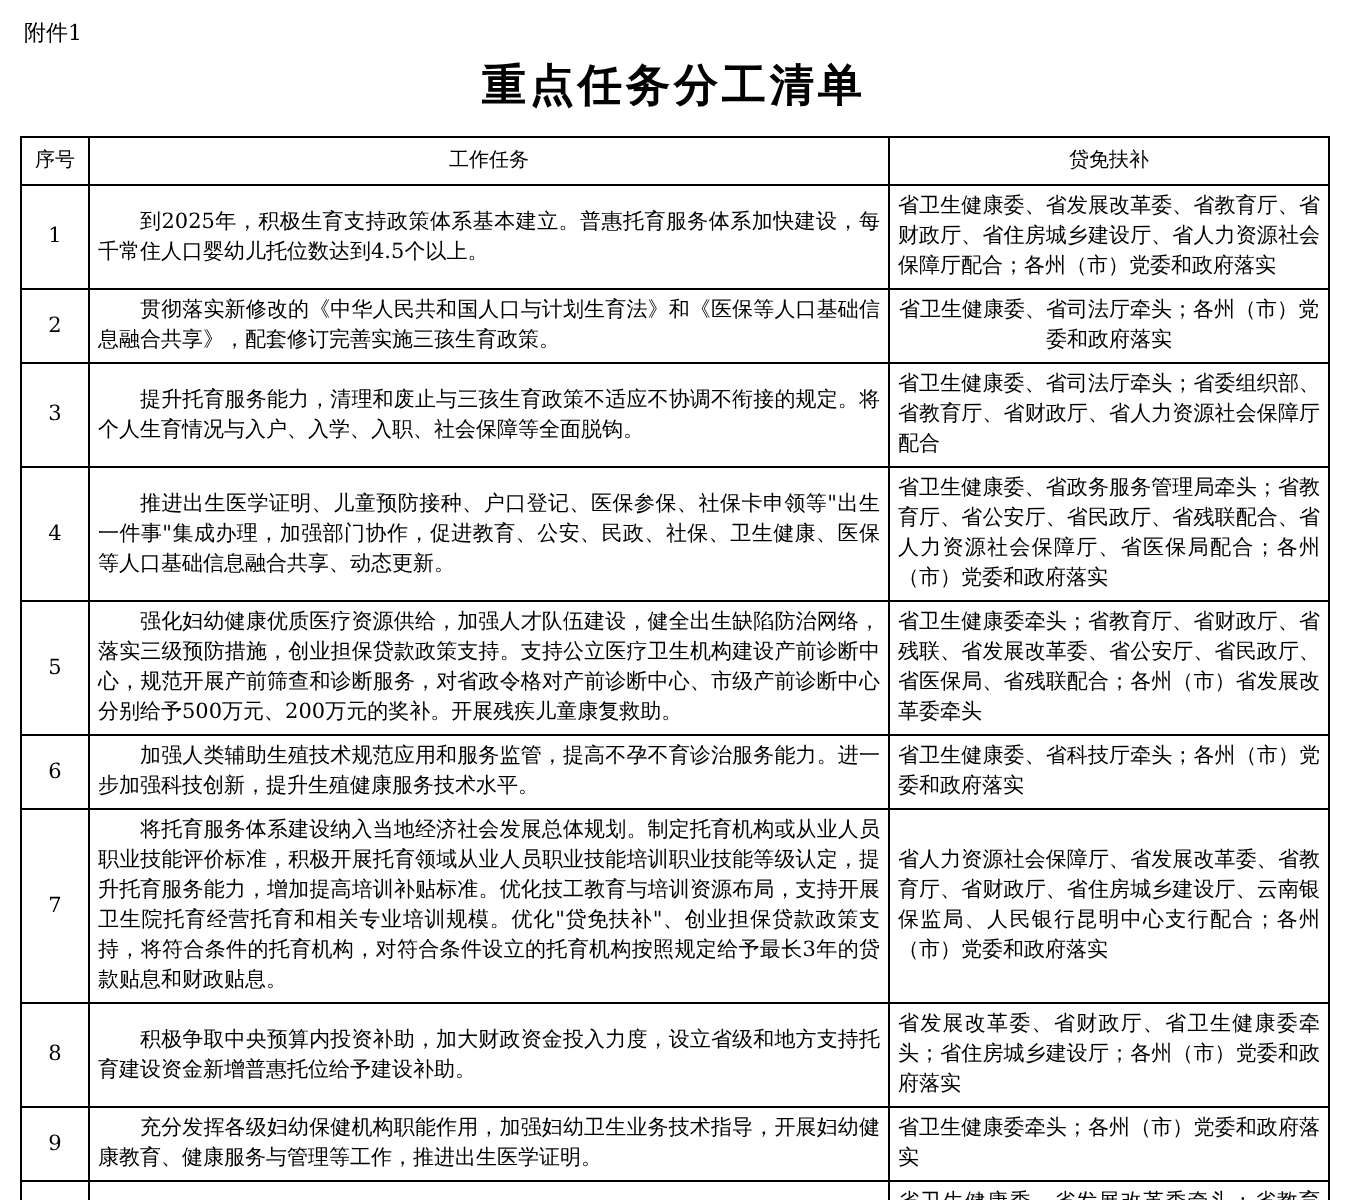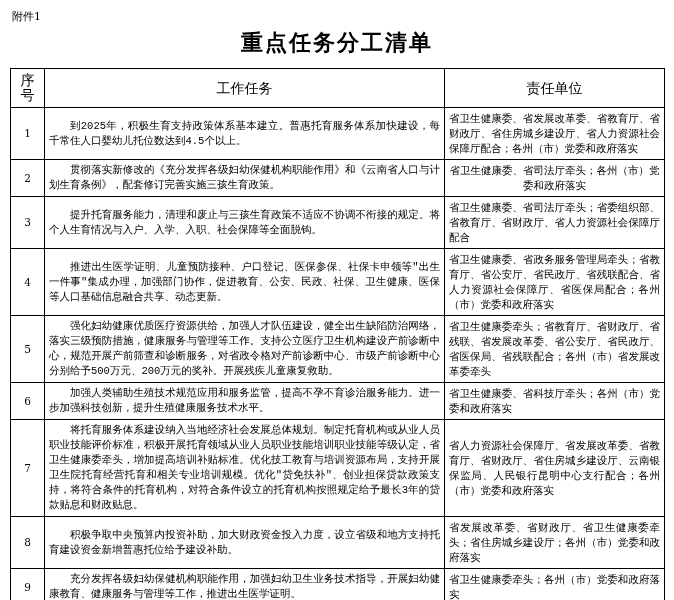--- a/index.html
+++ b/index.html
@@ -45,36 +45,35 @@
   table.tasks td {
     border: 1px solid #000000;
     vertical-align: middle;
     padding: 3px 4px;
     font-size: 10.5px;
     line-height: 15px;
   }
   table.tasks th {
     text-align: center;
     font-weight: normal;
-    font-size: 14px;
+    font-size: 10px;
     padding: 4px 4px;
   }
   col.c-index { width: 34px; }
   col.c-task  { width: 400px; }
   col.c-unit  { width: 220px; }
 
   td.idx {
     text-align: center;
     font-size: 11px;
   }
   td.task {
     text-align: justify;
     text-justify: inter-ideograph;
     text-indent: 2em;
-    font-family: Liberation Mono, monospace;
   }
   td.task.center {
     text-align: center;
     text-indent: 0;
   }
   td.unit {
     text-align: justify;
     text-justify: inter-ideograph;
     font-size: 10.5px;
   }
@@ -95,57 +94,57 @@
   <table class="tasks">
     <colgroup>
       <col class="c-index">
       <col class="c-task">
       <col class="c-unit">
     </colgroup>
     <thead>
       <tr>
         <th>序号</th>
         <th>工作任务</th>
-        <th>责任单位</th>
+        <th>贷免扶补</th>
       </tr>
     </thead>
     <tbody id="tbody">
         <tr>
           <td class="idx">1</td>
           <td class="task">到2025年，积极生育支持政策体系基本建立。普惠托育服务体系加快建设，每千常住人口婴幼儿托位数达到4.5个以上。</td>
           <td class="unit">省卫生健康委、省发展改革委、省教育厅、省财政厅、省住房城乡建设厅、省人力资源社会保障厅配合；各州（市）党委和政府落实</td>
         </tr>
         <tr>
           <td class="idx">2</td>
-          <td class="task">贯彻落实新修改的《充分发挥各级妇幼保健机构职能作用》和《云南省人口与计划生育条例》，配套修订完善实施三孩生育政策。</td>
+          <td class="task">贯彻落实新修改的《中华人民共和国人口与计划生育法》和《医保等人口基础信息融合共享》，配套修订完善实施三孩生育政策。</td>
           <td class="unit center">省卫生健康委、省司法厅牵头；各州（市）党委和政府落实</td>
         </tr>
         <tr>
           <td class="idx">3</td>
           <td class="task">提升托育服务能力，清理和废止与三孩生育政策不适应不协调不衔接的规定。将个人生育情况与入户、入学、入职、社会保障等全面脱钩。</td>
           <td class="unit">省卫生健康委、省司法厅牵头；省委组织部、省教育厅、省财政厅、省人力资源社会保障厅配合</td>
         </tr>
         <tr>
           <td class="idx">4</td>
           <td class="task">推进出生医学证明、儿童预防接种、户口登记、医保参保、社保卡申领等"出生一件事"集成办理，加强部门协作，促进教育、公安、民政、社保、卫生健康、医保等人口基础信息融合共享、动态更新。</td>
           <td class="unit">省卫生健康委、省政务服务管理局牵头；省教育厅、省公安厅、省民政厅、省残联配合、省人力资源社会保障厅、省医保局配合；各州（市）党委和政府落实</td>
         </tr>
         <tr>
           <td class="idx">5</td>
-          <td class="task">强化妇幼健康优质医疗资源供给，加强人才队伍建设，健全出生缺陷防治网络，落实三级预防措施，健康服务与管理等工作。支持公立医疗卫生机构建设产前诊断中心，规范开展产前筛查和诊断服务，对省政令格对产前诊断中心、市级产前诊断中心分别给予500万元、200万元的奖补。开展残疾儿童康复救助。</td>
+          <td class="task">强化妇幼健康优质医疗资源供给，加强人才队伍建设，健全出生缺陷防治网络，落实三级预防措施，创业担保贷款政策支持。支持公立医疗卫生机构建设产前诊断中心，规范开展产前筛查和诊断服务，对省政令格对产前诊断中心、市级产前诊断中心分别给予500万元、200万元的奖补。开展残疾儿童康复救助。</td>
           <td class="unit">省卫生健康委牵头；省教育厅、省财政厅、省残联、省发展改革委、省公安厅、省民政厅、省医保局、省残联配合；各州（市）省发展改革委牵头</td>
         </tr>
         <tr>
           <td class="idx">6</td>
           <td class="task">加强人类辅助生殖技术规范应用和服务监管，提高不孕不育诊治服务能力。进一步加强科技创新，提升生殖健康服务技术水平。</td>
           <td class="unit">省卫生健康委、省科技厅牵头；各州（市）党委和政府落实</td>
         </tr>
         <tr>
           <td class="idx">7</td>
-          <td class="task">将托育服务体系建设纳入当地经济社会发展总体规划。制定托育机构或从业人员职业技能评价标准，积极开展托育领域从业人员职业技能培训职业技能等级认定，省卫生健康委牵头，增加提高培训补贴标准。优化技工教育与培训资源布局，支持开展卫生院托育经营托育和相关专业培训规模。优化"贷免扶补"、创业担保贷款政策支持，将符合条件的托育机构，对符合条件设立的托育机构按照规定给予最长3年的贷款贴息和财政贴息。</td>
+          <td class="task">将托育服务体系建设纳入当地经济社会发展总体规划。制定托育机构或从业人员职业技能评价标准，积极开展托育领域从业人员职业技能培训职业技能等级认定，提升托育服务能力，增加提高培训补贴标准。优化技工教育与培训资源布局，支持开展卫生院托育经营托育和相关专业培训规模。优化"贷免扶补"、创业担保贷款政策支持，将符合条件的托育机构，对符合条件设立的托育机构按照规定给予最长3年的贷款贴息和财政贴息。</td>
           <td class="unit">省人力资源社会保障厅、省发展改革委、省教育厅、省财政厅、省住房城乡建设厅、云南银保监局、人民银行昆明中心支行配合；各州（市）党委和政府落实</td>
         </tr>
         <tr>
           <td class="idx">8</td>
           <td class="task">积极争取中央预算内投资补助，加大财政资金投入力度，设立省级和地方支持托育建设资金新增普惠托位给予建设补助。</td>
           <td class="unit">省发展改革委、省财政厅、省卫生健康委牵头；省住房城乡建设厅；各州（市）党委和政府落实</td>
         </tr>
         <tr>
           <td class="idx">9</td>
           <td class="task">充分发挥各级妇幼保健机构职能作用，加强妇幼卫生业务技术指导，开展妇幼健康教育、健康服务与管理等工作，推进出生医学证明。</td>

